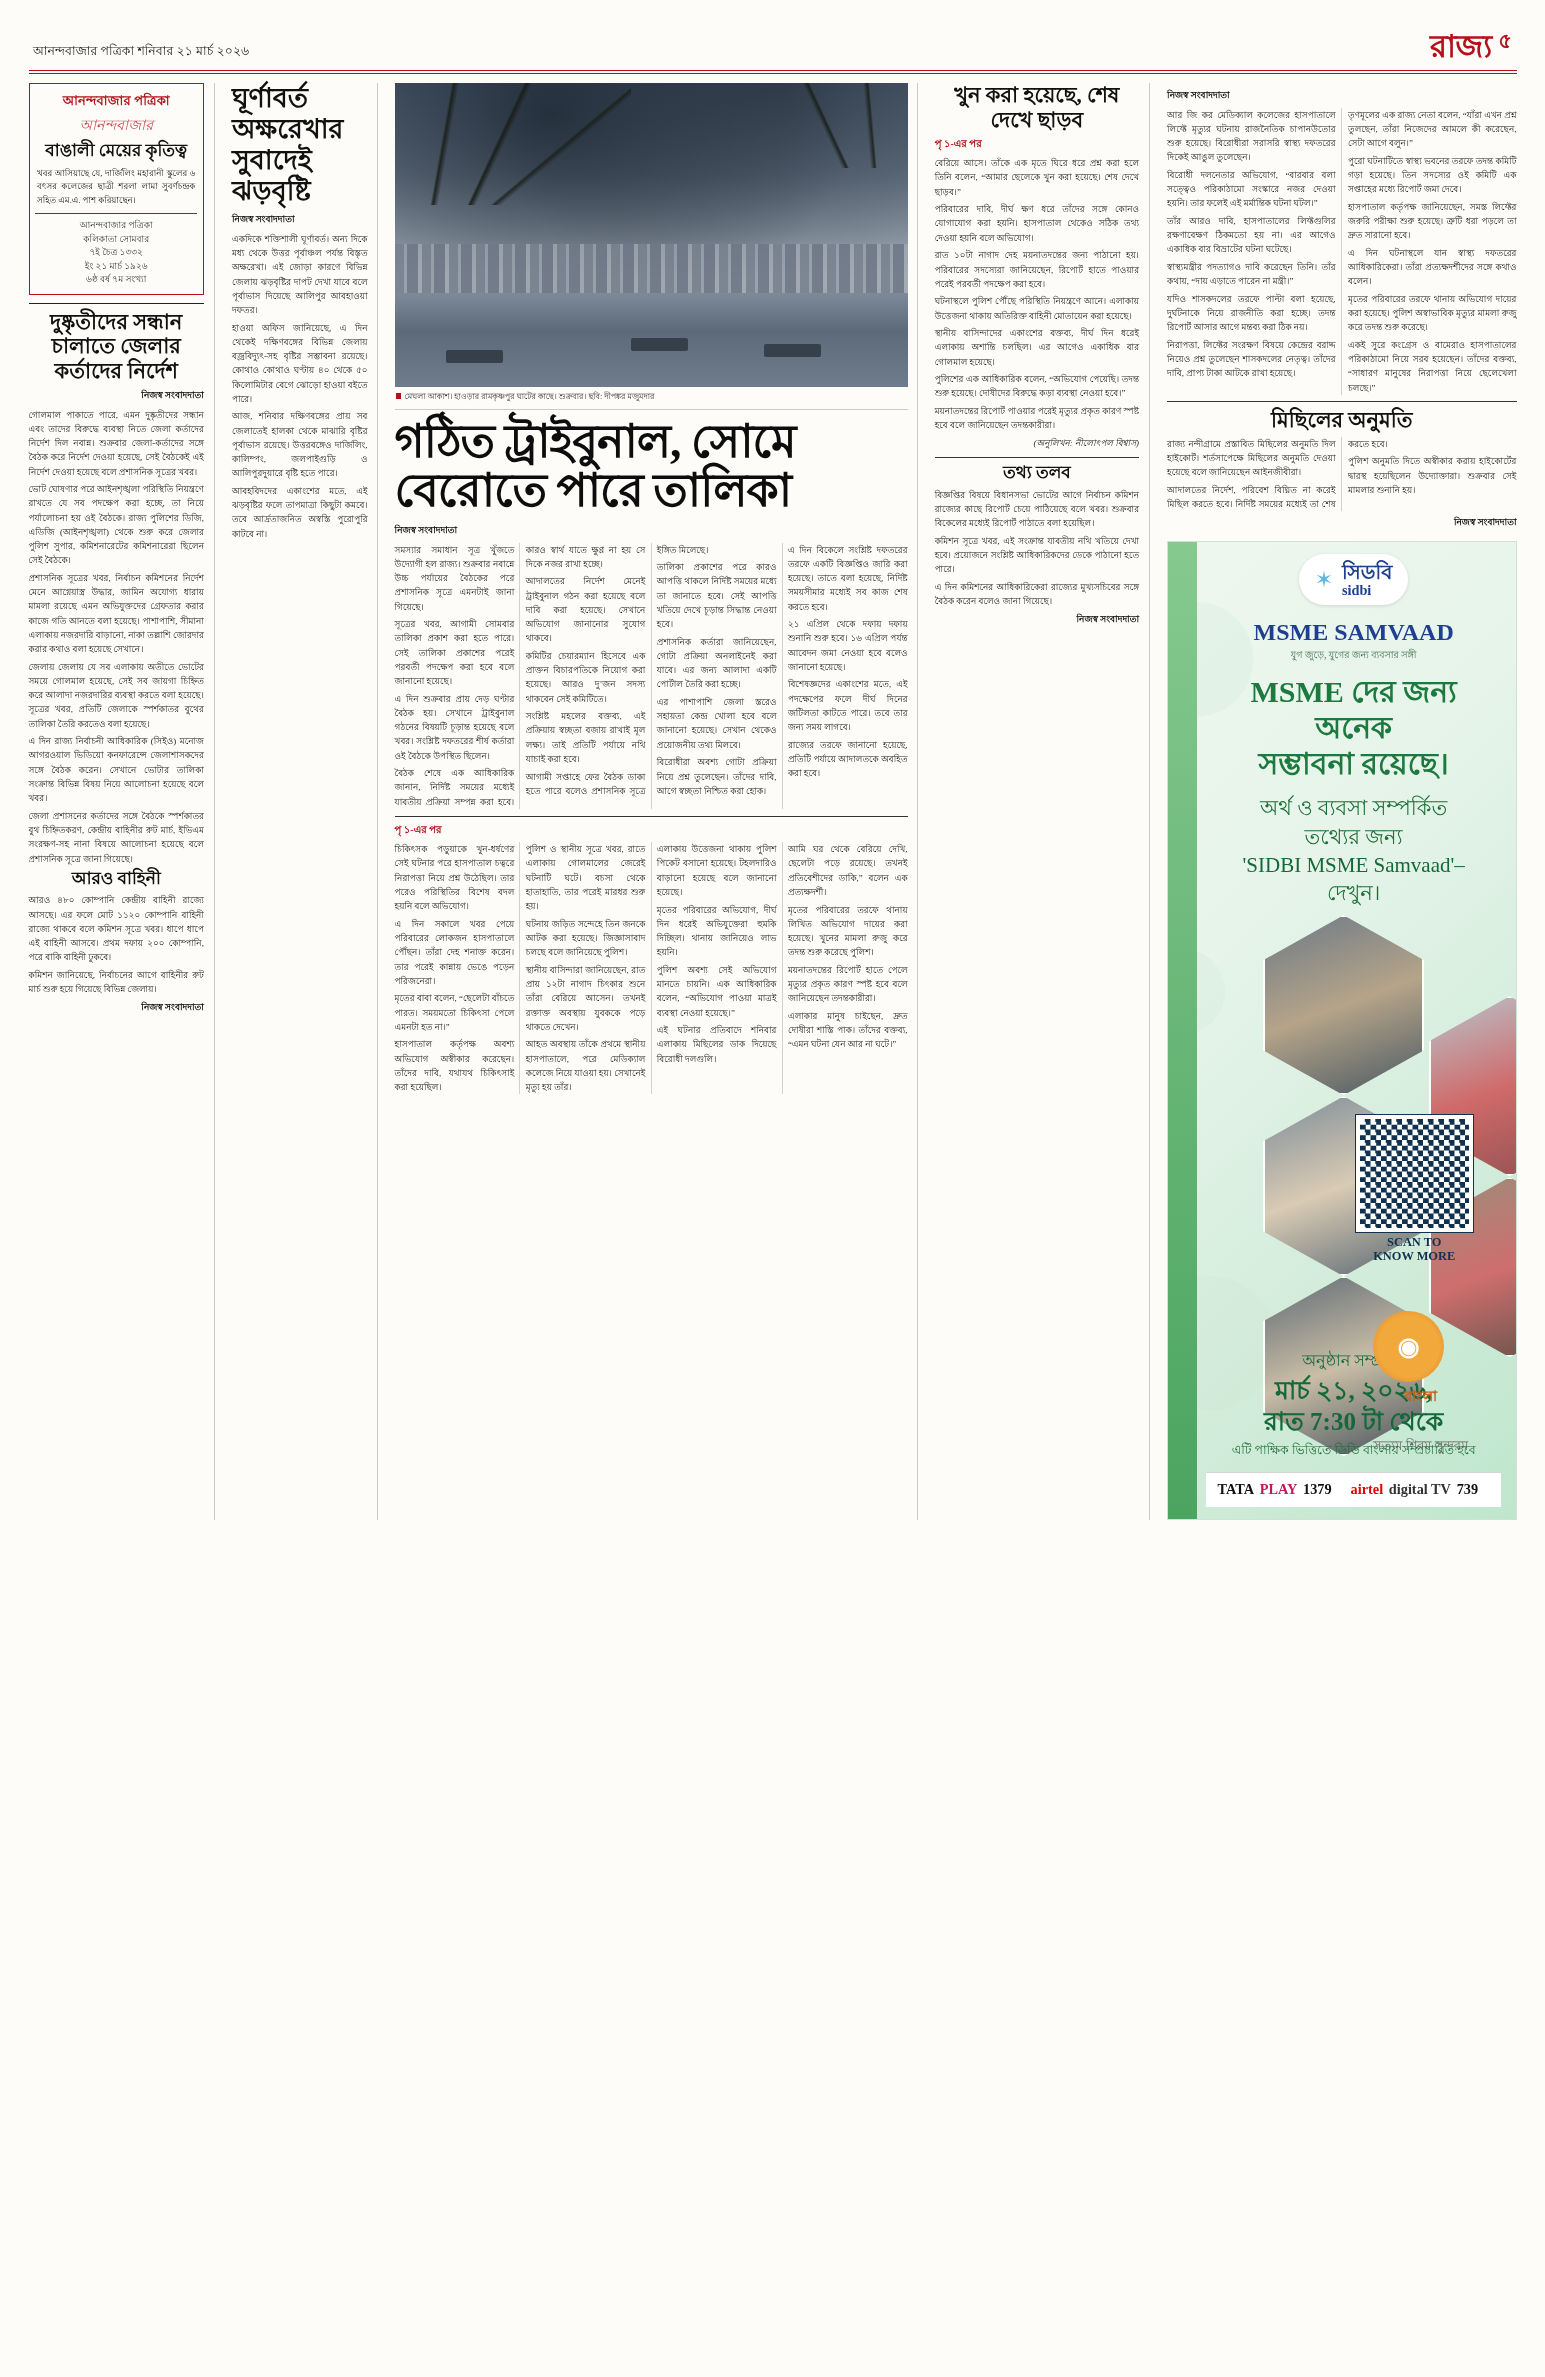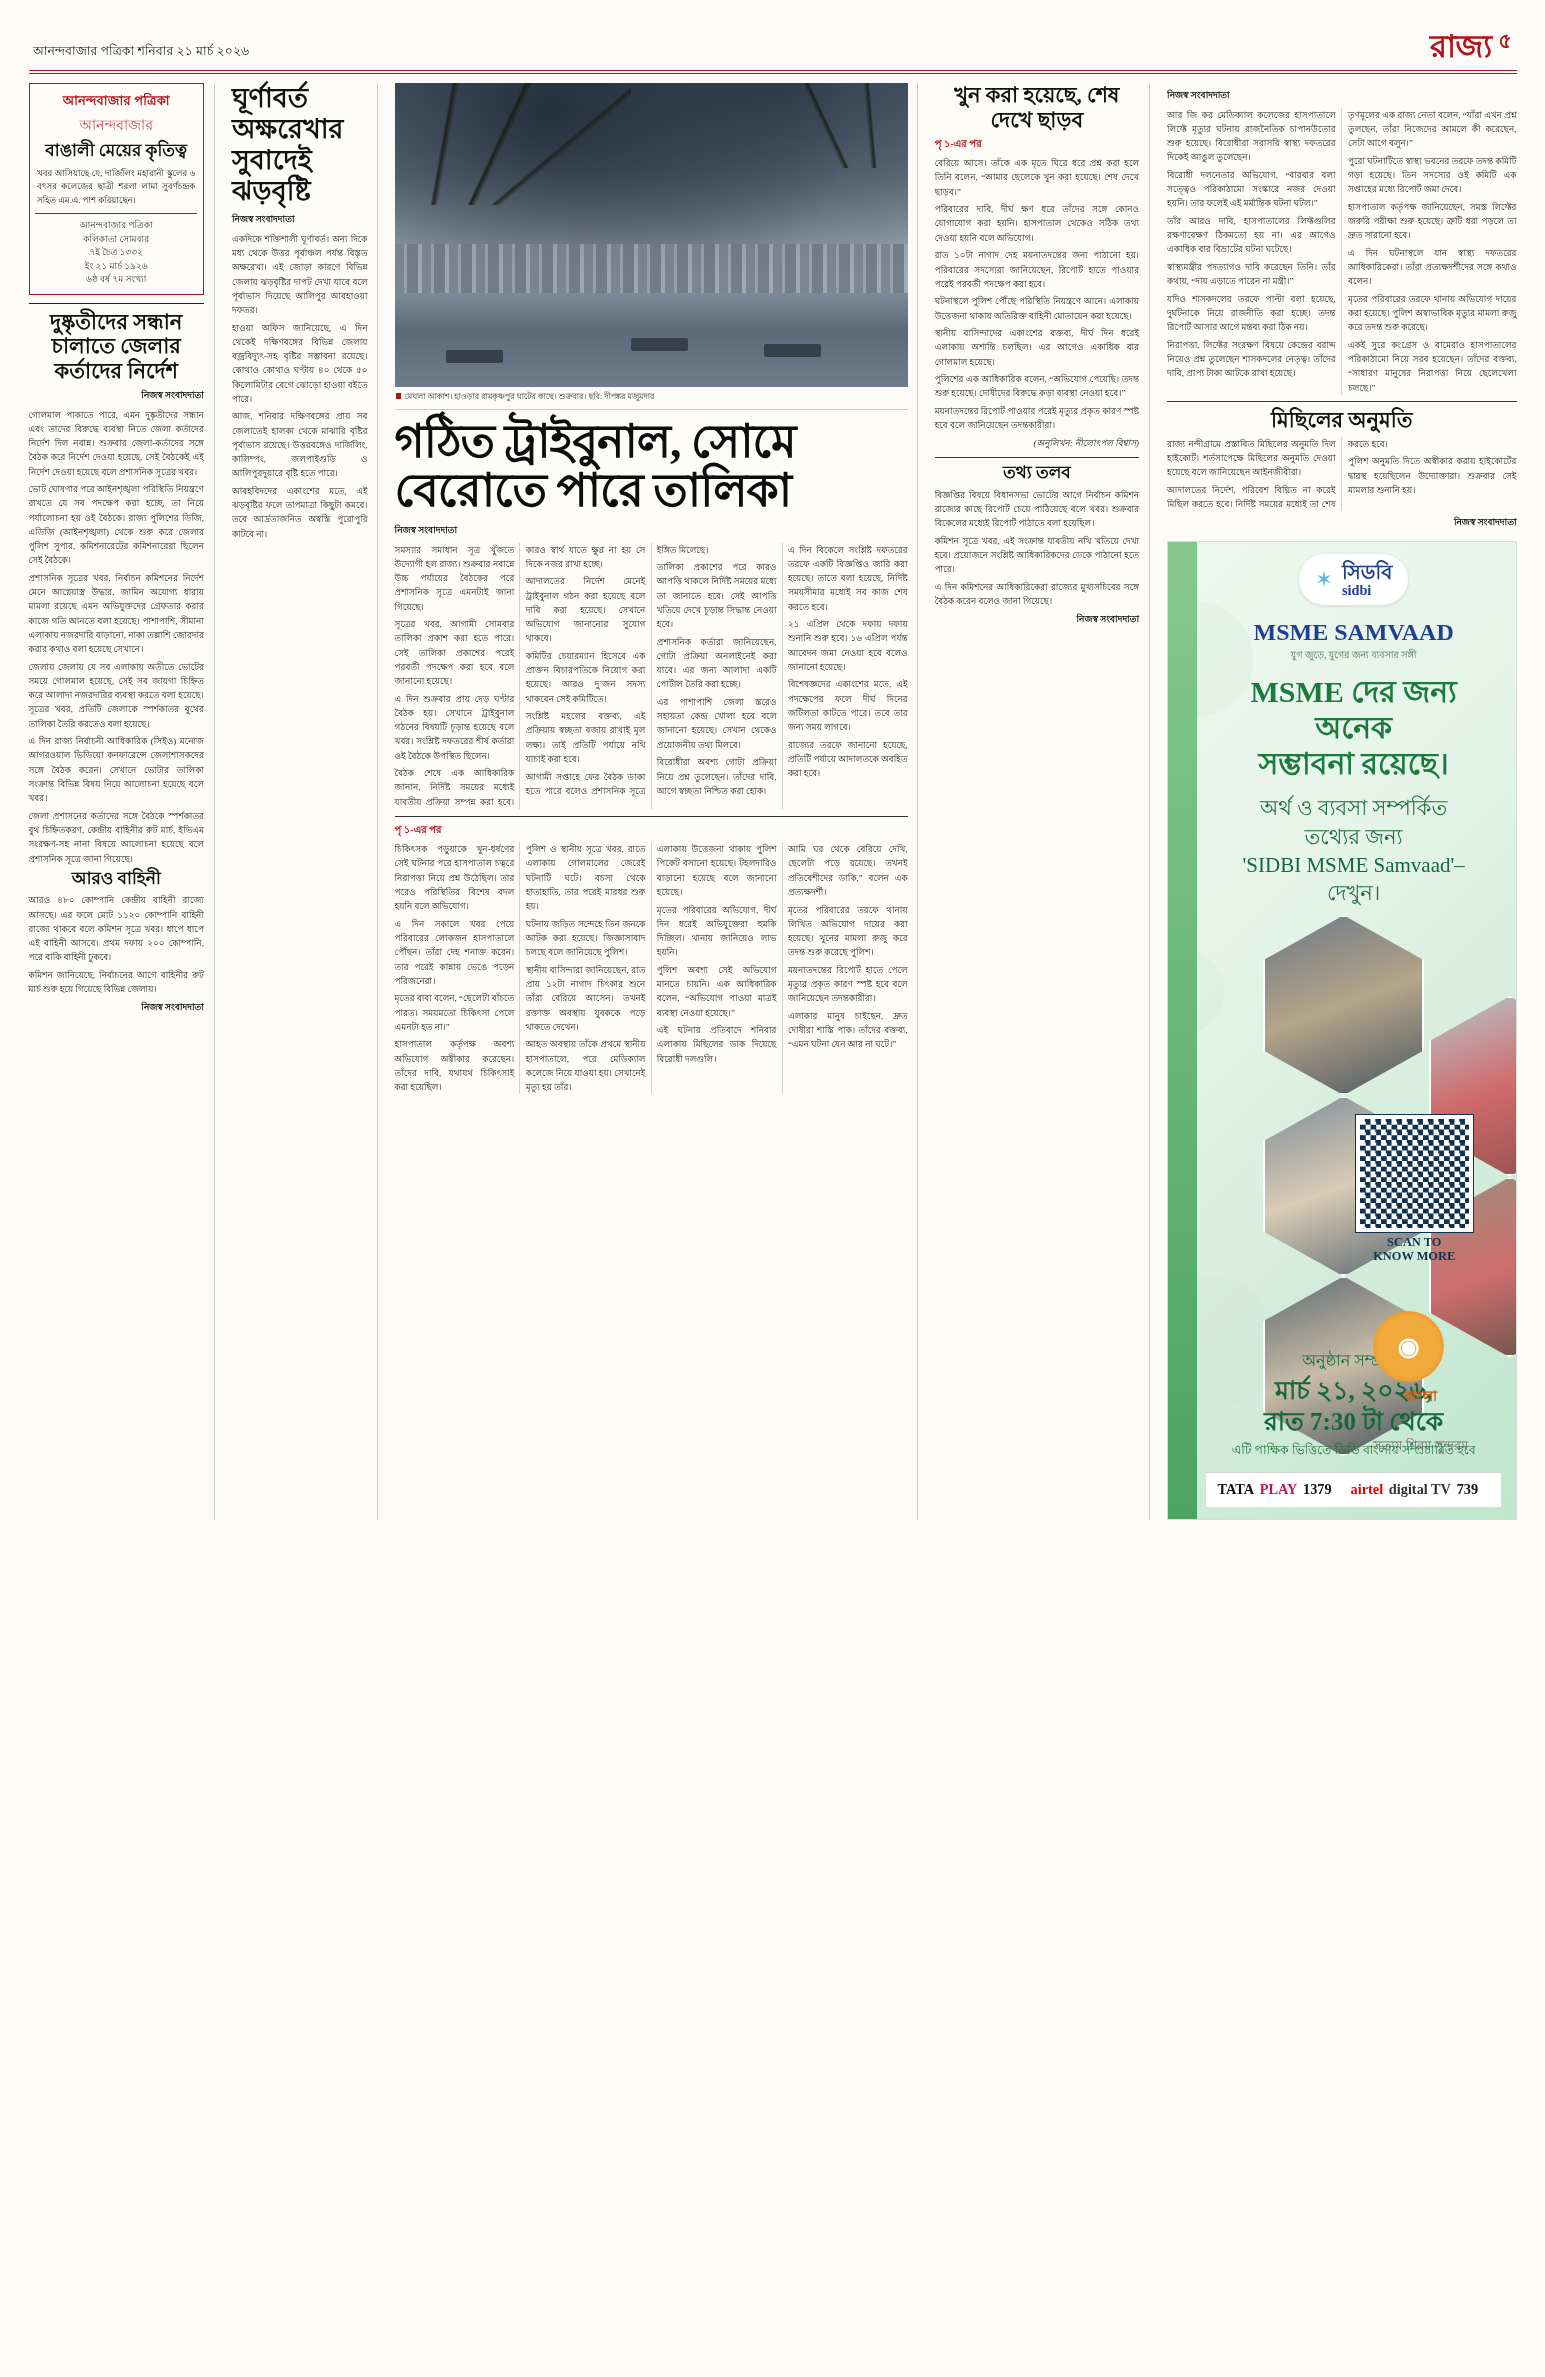--- a/index.html
+++ b/index.html
@@ -54,21 +54,21 @@
     margin:0 0 5.7px 0; color:#0d0d0d;
   }
 
   .rule { border-top:0.5px solid #cbcbc6; margin:6.7px 0; }
   .rule-thick { border-top:1.4px solid #222; margin:7.6px 0 5.7px 0; }
   .rule-dark { border-top:1px solid #333; margin:6.7px 0 5.7px 0; }
 
   
   .logo-box { border:1px solid #b4121a; padding:6.7px 5.7px 7.6px 5.7px; text-align:center; }
   .logo-title { font-size:13px; font-weight:bold; color:#b4121a; letter-spacing:0.2px; }
-  .logo-script { font-size:14.3px; color:#b4121a; margin:1.9px 0 3.8px 0; opacity:.75;}
+  .logo-script { font-size:14.3px; color:#b4121a; margin:1.9px 0 3.8px 0; font-style:italic; opacity:.75;}
   .box-head { font-size:17px; font-weight:bold; line-height:1.2; margin:3.8px 0 4.8px 0; }
   .box-body { font-size:8.6px; line-height:1.6; text-align:justify; padding:0 1.9px; }
   .box-sub { font-size:9px; line-height:1.5; margin-top:5.7px; border-top:0.5px solid #b4121a; padding-top:4.8px; text-align:center; color:#333;}
 
   
   .photo-wrap { width:100%; }
   .photo {
     width:100%; height:304px; position:relative; overflow:hidden;
     background:linear-gradient(#4e5f72 0%, #6d7b8b 30%, #9aa6b2 52%, #b9c2cb 64%, #8c97a3 80%, #7c8796 100%);
   }

